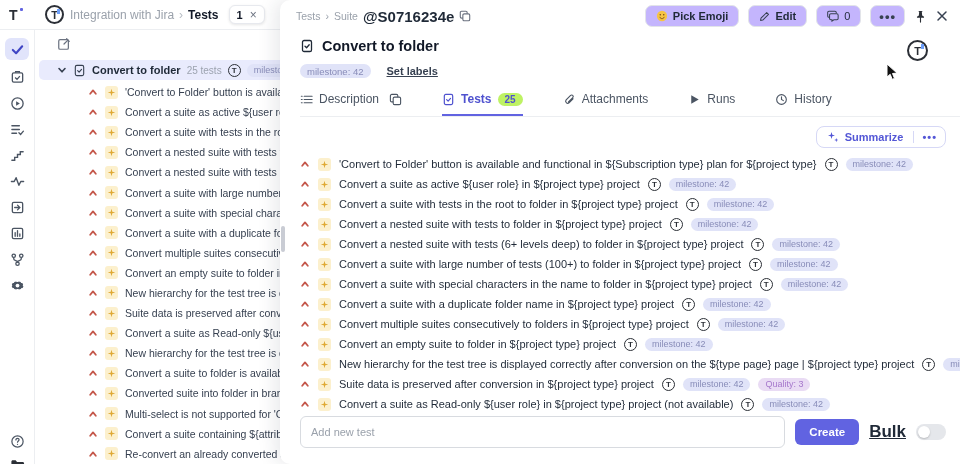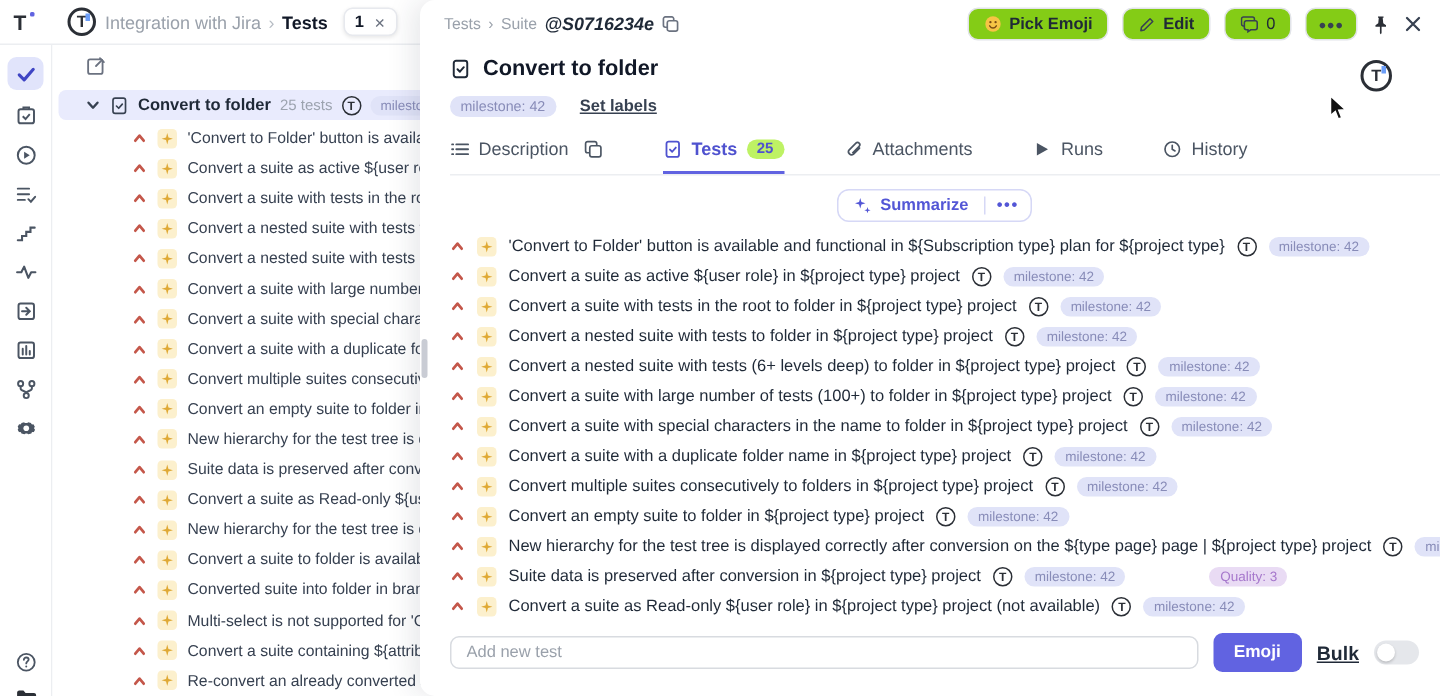--- a/index.html
+++ b/index.html
@@ -48,31 +48,31 @@
   
   .caret-up { width:10px; height:10px; flex:none; }
   .spark-box { width:13px; height:13px; flex:none; background:#fcf0cd; border-radius:3px;
     display:flex; align-items:center; justify-content:center; }
   .spark-box svg { width:9px; height:9px; }
   .t-circle { width:13px; height:13px; flex:none; border:1.3px solid #2b2f36; border-radius:50%;
     display:flex; align-items:center; justify-content:center; font-size:8px; font-weight:bold;
     color:#2b2f36; position:relative; }
   .badge { font-size:9px; padding:1.5px 7px; border-radius:8px; background:#e0e3f8; color:#888cb8;
     white-space:nowrap; flex:none; }
-  .badge.quality { background:#e9dbf4; color:#a678cc;margin-left:48px; }
+  .badge.quality { background:#e9dbf4; color:#a678cc; }
 
   
   .drawer { position:absolute; left:280px; top:0; width:680px; height:464px; background:#fff;
     border-radius:10px 0 0 10px; box-shadow:-5px 0 18px rgba(30,35,60,.10); z-index:2; overflow:hidden; }
   .drawer-head { display:flex; align-items:center; height:32px; padding:0 12px 0 16px; gap:8px; }
   .dcrumbs { font-size:10.5px; color:#9aa1ab; white-space:nowrap; display:flex; align-items:center; gap:5px; }
-  .dcrumbs b { color:#1f2937; font-size:12px;font-style:italic; }
+  .dcrumbs b { color:#1f2937; font-size:15px; }
   .icon-btn { color:#374151; display:flex; align-items:center; }
   .head-right { margin-left:auto; display:flex; align-items:center; gap:9px; }
-  .btn { height:22px; border:1px solid #e2e4e9; border-radius:7px; background:#84cc16; display:flex;
+  .btn { height:22px; border:1px solid #e2e4e9; border-radius:7px; background:#c4b5fd; display:flex;
     align-items:center; gap:5px; padding:0 10px; font-size:11px; color:#1f2937; font-weight:bold; }
   .btn.primary { background:#6163e1; border-color:#6163e1; color:#fff; }
   .dots { font-size:13px; letter-spacing:1px; color:#374151; font-weight:bold; padding:0 8px; }
 
   .dbody { position:absolute; left:20px; right:14px; top:38px; }
   .dtitle-row { display:flex; align-items:center; gap:8px; }
   .dtitle { font-size:14.5px; font-weight:bold; color:#111827; }
   .dlogo { position:absolute; right:18px; top:2px; width:21px; height:21px; border:2px solid #2b2f36;
     border-radius:50%; display:flex; align-items:center; justify-content:center; font-weight:bold;
     font-size:11px; color:#2b2f36; }
@@ -83,38 +83,38 @@
   .attach { margin-top:13px; }
 
   .tabs { display:flex; align-items:flex-end; gap:40px; margin-top:14px; border-bottom:1px solid #eceef1;
     padding-bottom:0; margin-right:-14px; }
   .tab { display:flex; align-items:center; gap:6px; font-size:12px; color:#4b5563; padding-bottom:8px;
     border-bottom:2.5px solid transparent; white-space:nowrap; }
   .tab svg { width:13px; height:13px; }
   .tab.active { color:#4f52cf; font-weight:bold; border-bottom-color:#6163e1; }
   .tab-count { background:#bef264; color:#4f52cf; font-size:10px; font-weight:bold; border-radius:7px; padding:1px 7px; }
 
-  .summarize-wrap { display:flex; justify-content:center; margin-top:9px; }
+  .summarize-wrap { display:flex; justify-content:flex-end; margin-top:9px; }
   .summarize { display:flex; align-items:center; border:1px solid #d6d8f6; border-radius:8px; height:22px;
     color:#5356d6; font-size:11px; font-weight:bold; overflow:hidden; }
   .summarize .seg1 { display:flex; align-items:center; gap:6px; padding:0 10px; }
   .summarize .seg2 { border-left:1px solid #d6d8f6; padding:0 8px; letter-spacing:1px; }
 
   .test-list { margin-top:6px; }
   .test-list .trow { display:flex; align-items:center; gap:8px; height:20px; white-space:nowrap; }
   .test-title { font-size:11px; color:#1f2937; }
 
   .addbar { position:absolute; left:20px; right:14px; bottom:16px; display:flex; align-items:center; gap:10px;
     background:#fff; padding-top:4px; }
-  .add-input { flex:1; height:22px; border:1px solid #d8dbe0; border-radius:6px; padding:0 10px;
+  .add-input { flex:1; height:32px; border:1px solid #d8dbe0; border-radius:6px; padding:0 10px;
     font-size:11px; color:#1f2937; font-family:"Liberation Sans", sans-serif; }
   .add-input::placeholder { color:#9aa1ab; }
   .create-btn { height:26px; padding:0 14px; background:#6163e1; color:#fff; border:none; border-radius:6px;
     font-size:11.5px; font-weight:bold; font-family:"Liberation Sans", sans-serif; }
-  .bulk-label { font-size:13px; font-weight:bold; color:#1f2937;text-decoration:underline; }
+  .bulk-label { font-size:17px; font-weight:bold; color:#1f2937;text-decoration:underline; }
   .toggle { width:30px; height:16px; border-radius:8px; background:#e5e7eb; position:relative; flex:none; }
   .toggle .knob { position:absolute; left:2px; top:2px; width:12px; height:12px; border-radius:50%;
     background:#fff; box-shadow:0 1px 2px rgba(0,0,0,.2); }
 
   .scroll-thumb { position:absolute; left:281px; top:226px; width:4px; height:26px; border-radius:2px;
     background:#c9ccd4; z-index:3; }
   .cursor { position:absolute; left:886px; top:63px; z-index:5; }
 </style>
 </head>
 <body>
@@ -752,21 +752,21 @@
             <span class="test-title">Convert a suite as Read-only ${user role} in ${project type} project (not available)</span>
             <span class="t-circle">T</span>
             <span class="badge">milestone: 42</span>
 
           </div>
       </div>
     </div>
 
     <div class="addbar">
       <input class="add-input" placeholder="Add new test" style="">
-      <button class="create-btn">Emoji</button>
+      <button class="create-btn">Create</button>
       <span class="bulk-label">Bulk</span>
       <span class="toggle">
           <span class="knob"></span>
         </span>
     </div>
   </div>
 
   <div class="scroll-thumb"></div>
 
   <svg class="cursor" width="14" height="18" viewBox="0 0 14 18">

